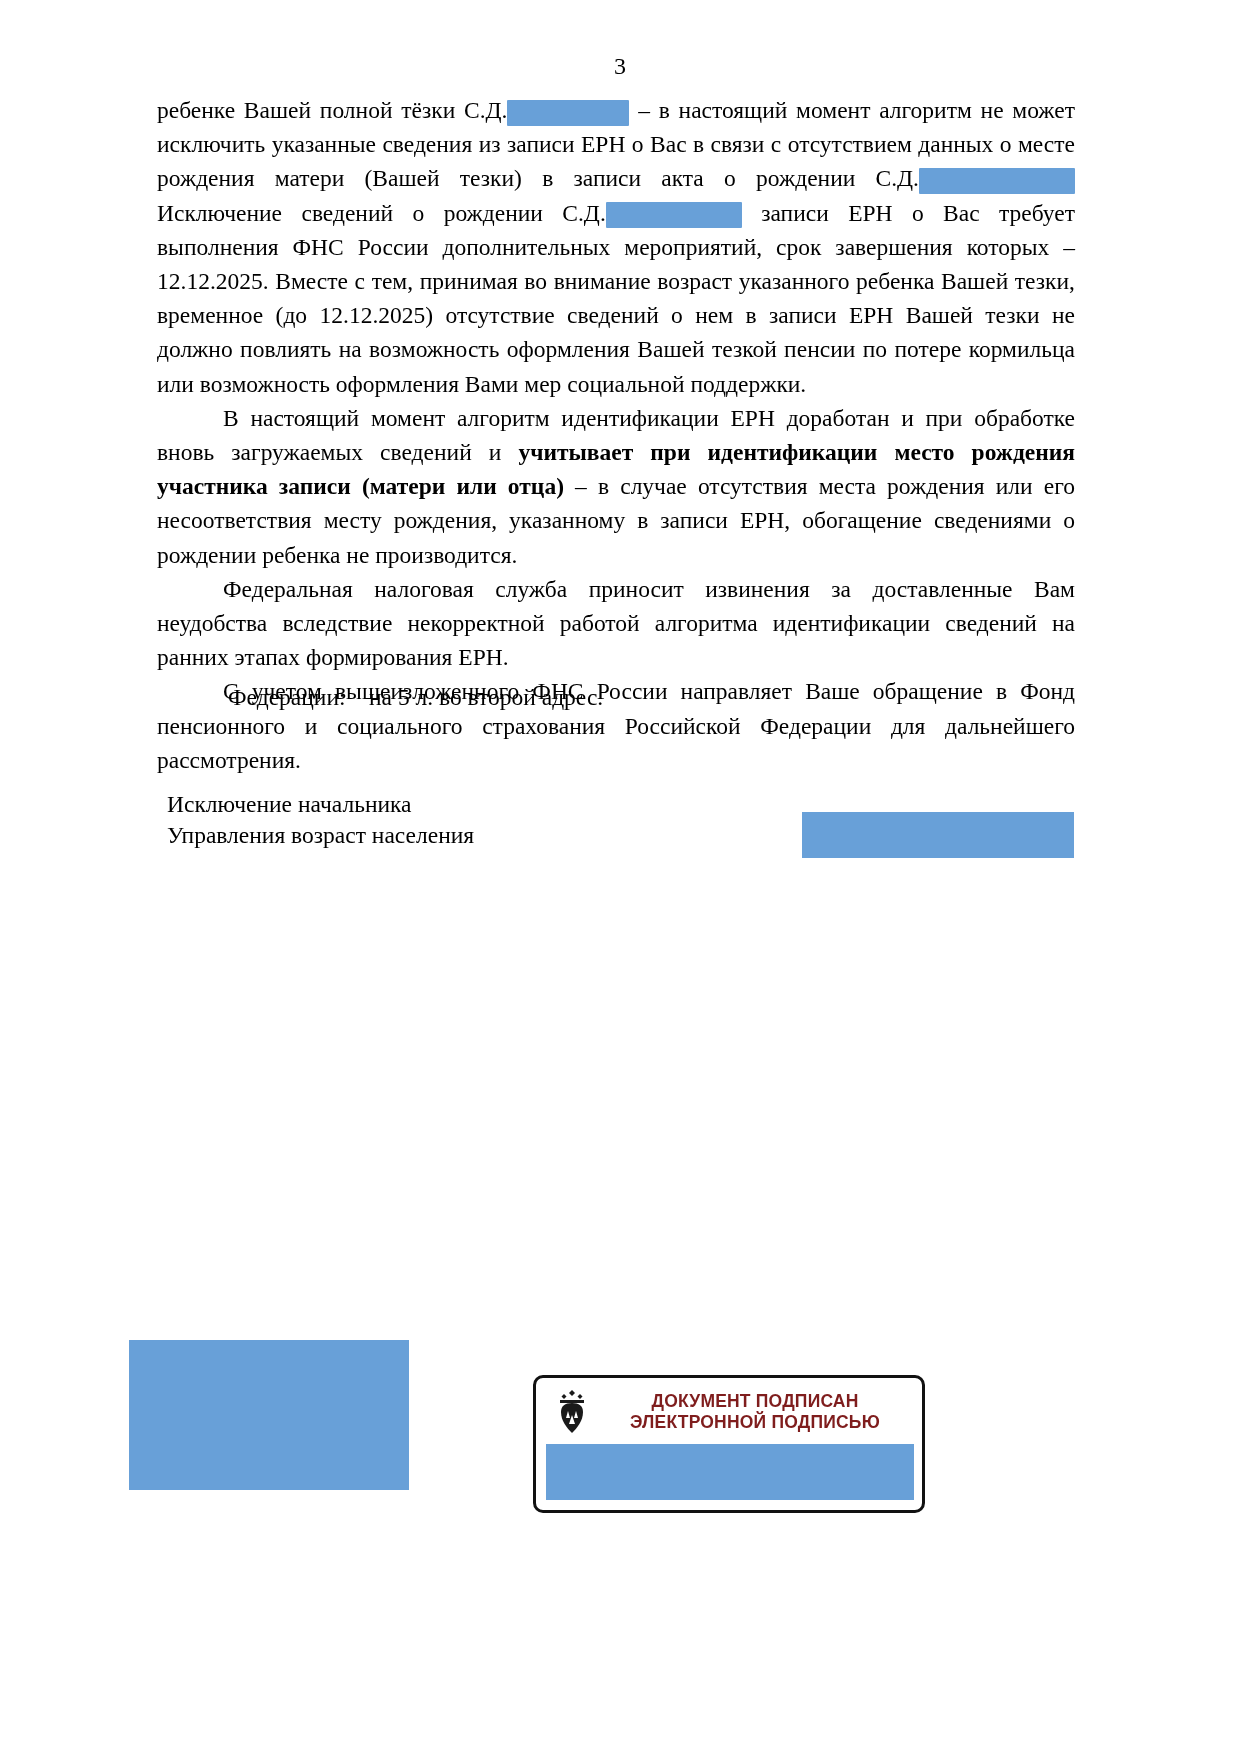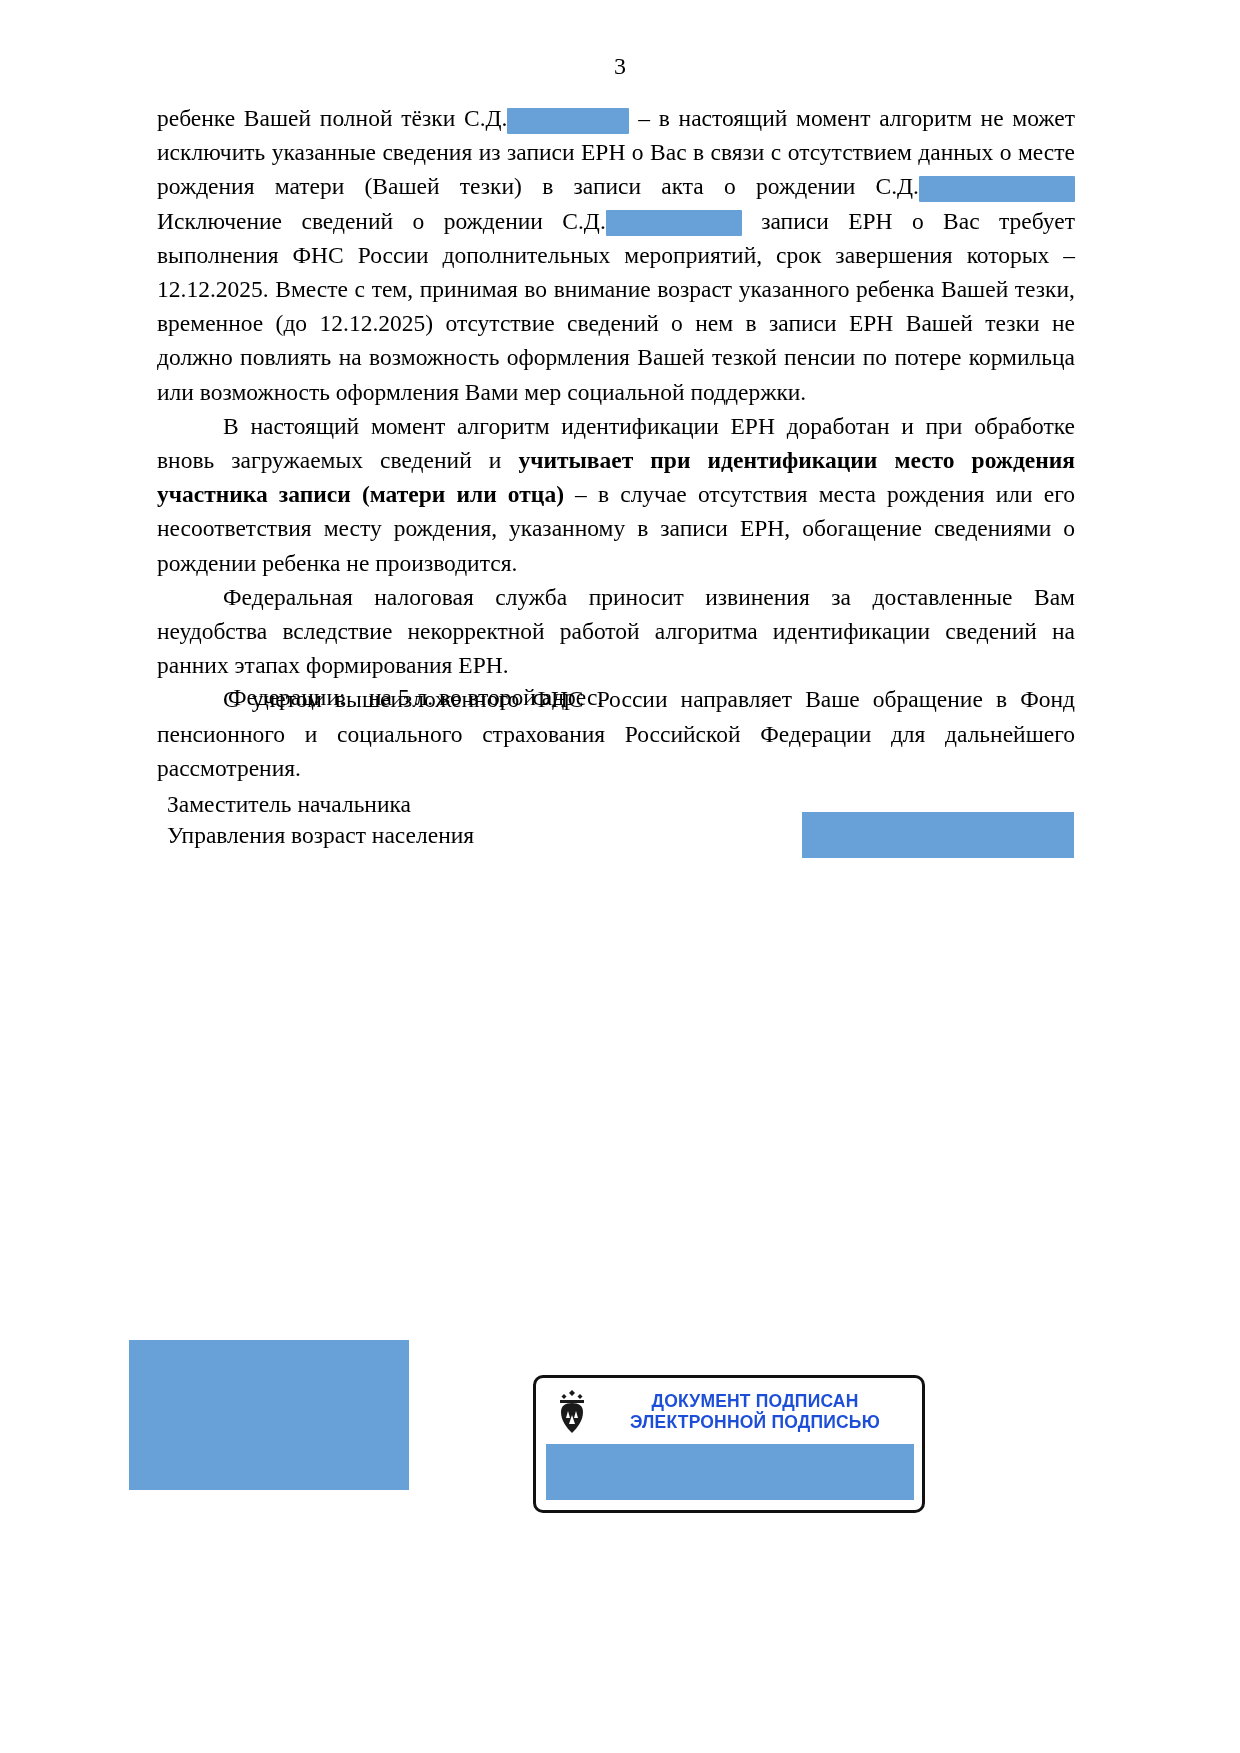--- a/index.html
+++ b/index.html
@@ -29,21 +29,21 @@
     top: 52px;
     width: 1240px;
     text-align: center;
     font-size: 24px;
     line-height: 28px;
   }
 
   .body-text {
     position: absolute;
     left: 157px;
-    top: 101px;
+    top: 93px;
     width: 918px;
     font-size: 23.5px;
     line-height: 34.2px;
     text-align: justify;
     text-justify: inter-word;
   }
 
   .para {
     margin: 0;
     text-indent: 66px;
@@ -127,21 +127,21 @@
   }
   .esig-title {
     flex: 1 1 auto;
     text-align: center;
     font-family: "Liberation Sans", "DejaVu Sans", sans-serif;
     font-weight: bold;
     font-size: 17.5px;
     line-height: 21px;
     letter-spacing: 0.2px;
     padding-right: 8px;
-    color: #1d4ed8;
+    color: #7f1d1d;
   }
   .esig-redact {
     position: absolute;
     left: 10px;
     top: 66px;
     width: 368px;
     height: 56px;
     background: #68A0D8;
   }
 </style>
@@ -160,21 +160,21 @@
 
     <p class="para"><span>Федеральная налоговая служба приносит извинения за доставленные Вам неудобства вследствие некорректной работой алгоритма идентификации сведений на ранних этапах формирования ЕРН.</span></p>
 
     <p class="para"><span>С учетом вышеизложенного ФНС России направляет Ваше обращение в Фонд пенсионного и социального страхования Российской Федерации для дальнейшего рассмотрения.</span></p>
 
   </div>
 
   <div class="attachment"><span>Федерации:</span>    <span>на 5 л. во второй адрес.</span></div>
 
   <div class="signer-block">
-    <div>Заместитель начальника</div>
+    <div>Исключение начальника</div>
     <div>Управления возраст населения</div>
   </div>
 
   <div class="redact-box redact-sign-name"></div>
 
   <div class="redact-box redact-bottom-left"></div>
 
   <div class="esig-stamp">
     <div class="esig-head">
       <span class="esig-emblem">

